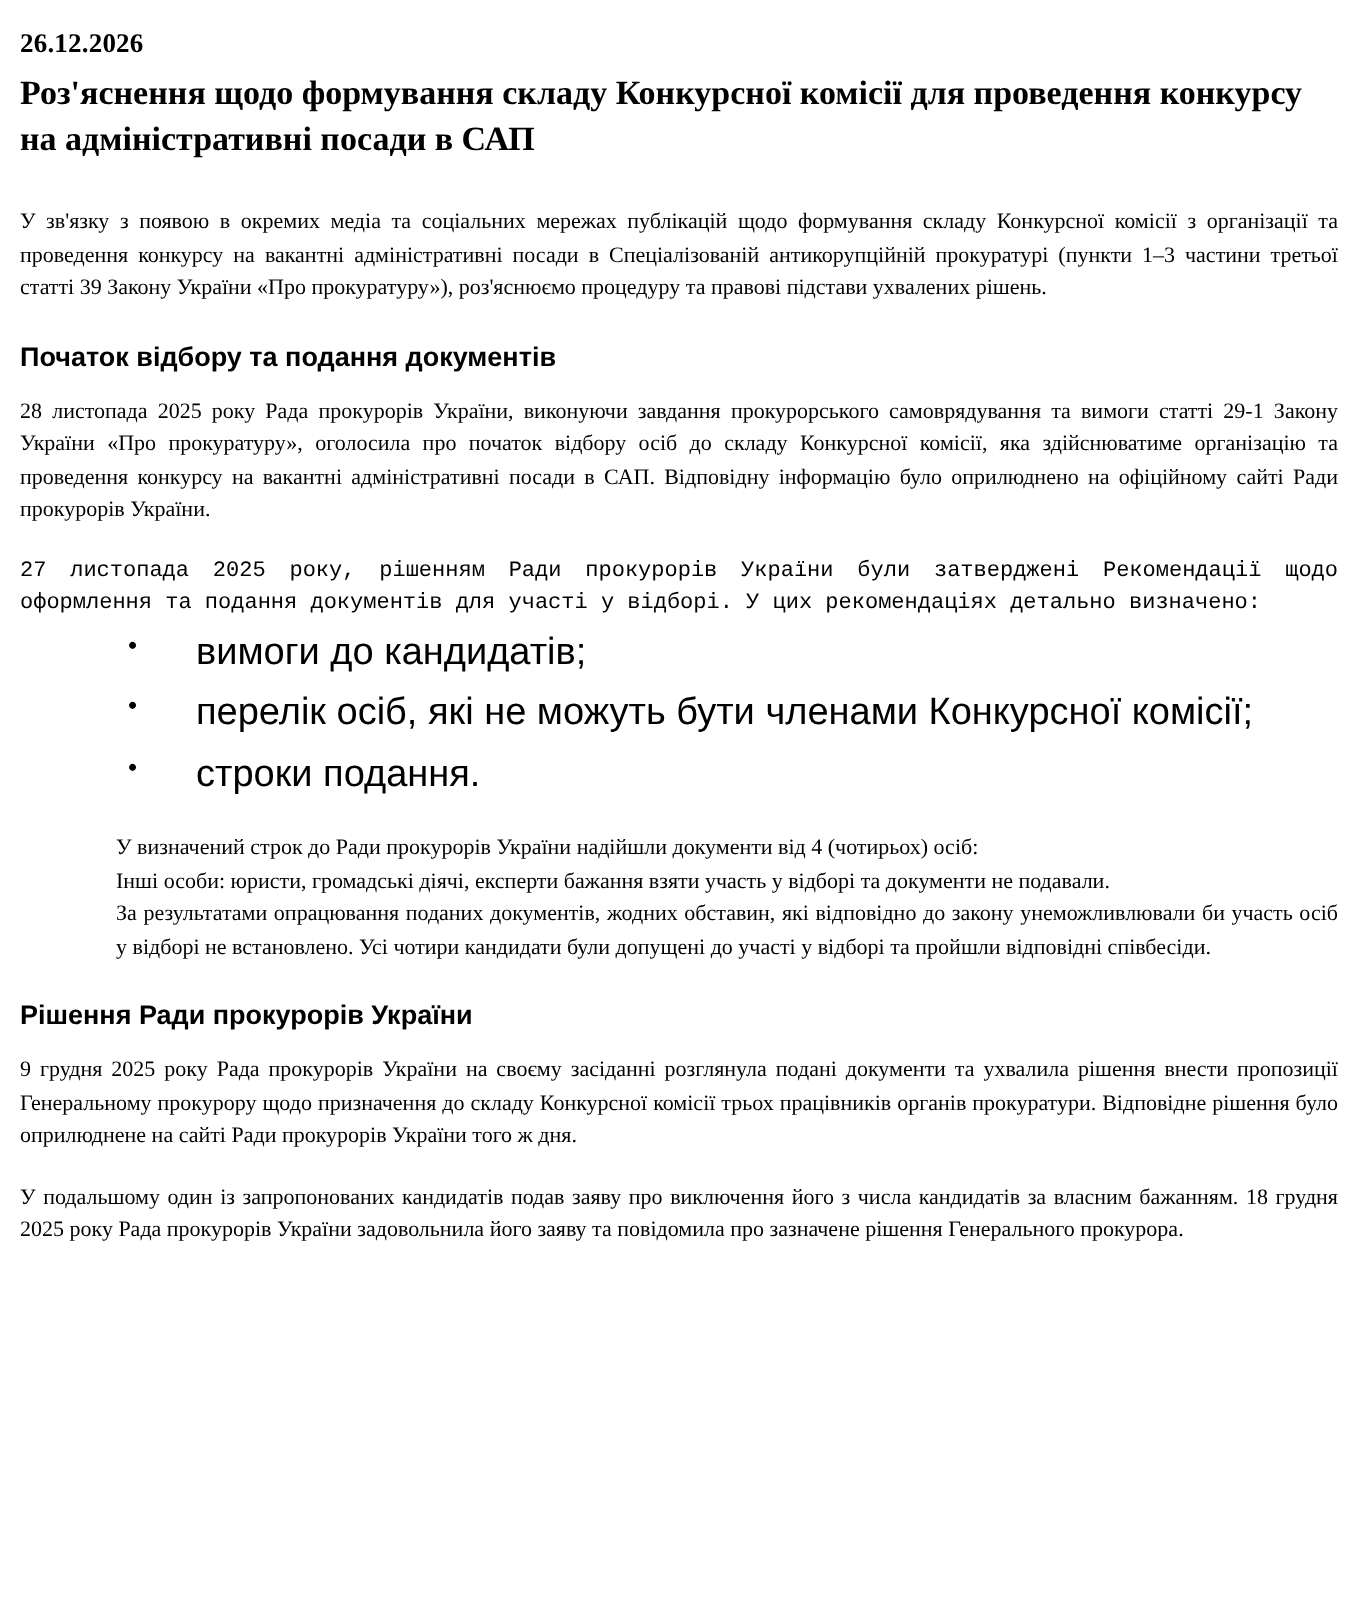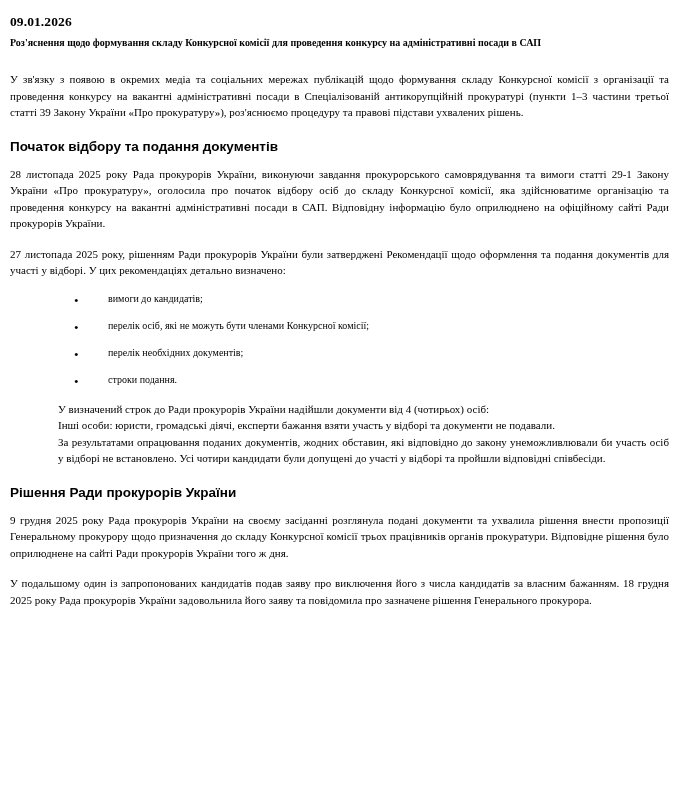--- a/index.html
+++ b/index.html
@@ -20,88 +20,88 @@
   }
   .date {
     font-family: "Liberation Serif", serif;
     font-size: 13.5px;
     font-weight: bold;
     margin: 0 0 6px 0;
     letter-spacing: 0.1px;
   }
   .doc-title {
     font-family: "Liberation Serif", serif;
-    font-size: 10px;
+    font-size: 17px;
     font-weight: bold;
     line-height: 1.33;
     margin: 0 0 22px 0;
     text-align: left;
   }
   .section-heading {
     font-family: Liberation Sans, sans-serif;
     font-size: 13.5px;
     font-weight: bold;
     margin: 18px 0 12px 0;
   }
   p.body-text {
     font-family: "Liberation Serif", serif;
     font-size: 11px;
     line-height: 1.5;
     text-align: justify;
     margin: 0 0 14px 0;
   }
   p.tight {
     margin-bottom: 0;
+    font-family: Liberation Mono, monospace;
   }
   ul.bullets {
     list-style: none;
     margin: 0 0 14px 0;
     padding: 0;
   }
   ul.bullets li {
-    font-family: Liberation Serif, serif;
-    font-size: 10px;
+    font-family: Liberation Sans, sans-serif;
+    font-size: 19px;
     line-height: 1.5;
     position: relative;
     padding-left: 86px;
-    margin: 12px;
+    margin: 2px;
   }
   ul.bullets li::before {
     content: "\2022";
     position: absolute;
     left: 52px;
     top: 0;
     font-size: 13px;
   }
   .block-lines p {
     margin-bottom: 0;
     margin-left: 48px;
   }
 </style>
 </head>
 <body>
 
 <div class="page">
 
-  <div class="date">09.01.2026</div>
+  <div class="date">26.12.2026</div>
 
   <h1 class="doc-title">Роз'яснення щодо формування складу Конкурсної комісії для проведення конкурсу на адміністративні посади в САП</h1>
 
   <p class="body-text">У зв'язку з появою в окремих медіа та соціальних мережах публікацій щодо формування складу Конкурсної комісії з організації та проведення конкурсу на вакантні адміністративні посади в Спеціалізованій антикорупційній прокуратурі (пункти 1–3 частини третьої статті 39 Закону України «Про прокуратуру»), роз'яснюємо процедуру та правові підстави ухвалених рішень.</p>
 
   <h2 class="section-heading">Початок відбору та подання документів</h2>
 
   <p class="body-text">28 листопада 2025 року Рада прокурорів України, виконуючи завдання прокурорського самоврядування та вимоги статті 29-1 Закону України «Про прокуратуру», оголосила про початок відбору осіб до складу Конкурсної комісії, яка здійснюватиме організацію та проведення конкурсу на вакантні адміністративні посади в САП. Відповідну інформацію було оприлюднено на офіційному сайті Ради прокурорів України.</p>
 
   <p class="body-text tight">27 листопада 2025 року, рішенням Ради прокурорів України були затверджені Рекомендації щодо оформлення та подання документів для участі у відборі. У цих рекомендаціях детально визначено:</p>
 
   <ul class="bullets">
     <li>вимоги до кандидатів;</li>
     <li>перелік осіб, які не можуть бути членами Конкурсної комісії;</li>
-    <li>перелік необхідних документів;</li>
     <li>строки подання.</li>
   </ul>
 
 
   <div class="block-lines">
     <p class="body-text">У визначений строк до Ради прокурорів України надійшли документи від 4 (чотирьох) осіб:</p>
     <p class="body-text">Інші особи: юристи, громадські діячі, експерти бажання взяти участь у відборі та документи не подавали.</p>
     <p class="body-text">За результатами опрацювання поданих документів, жодних обставин, які відповідно до закону унеможливлювали би участь осіб у відборі не встановлено. Усі чотири кандидати були допущені до участі у відборі та пройшли відповідні співбесіди.</p>
   </div>
 

